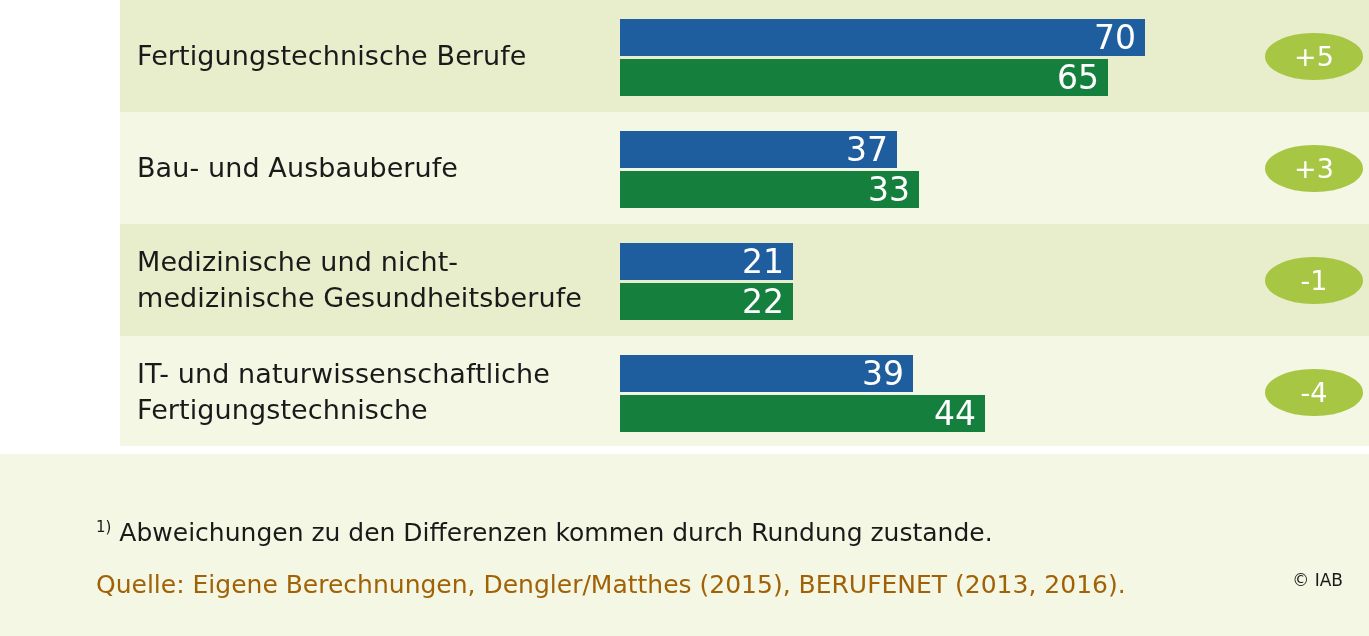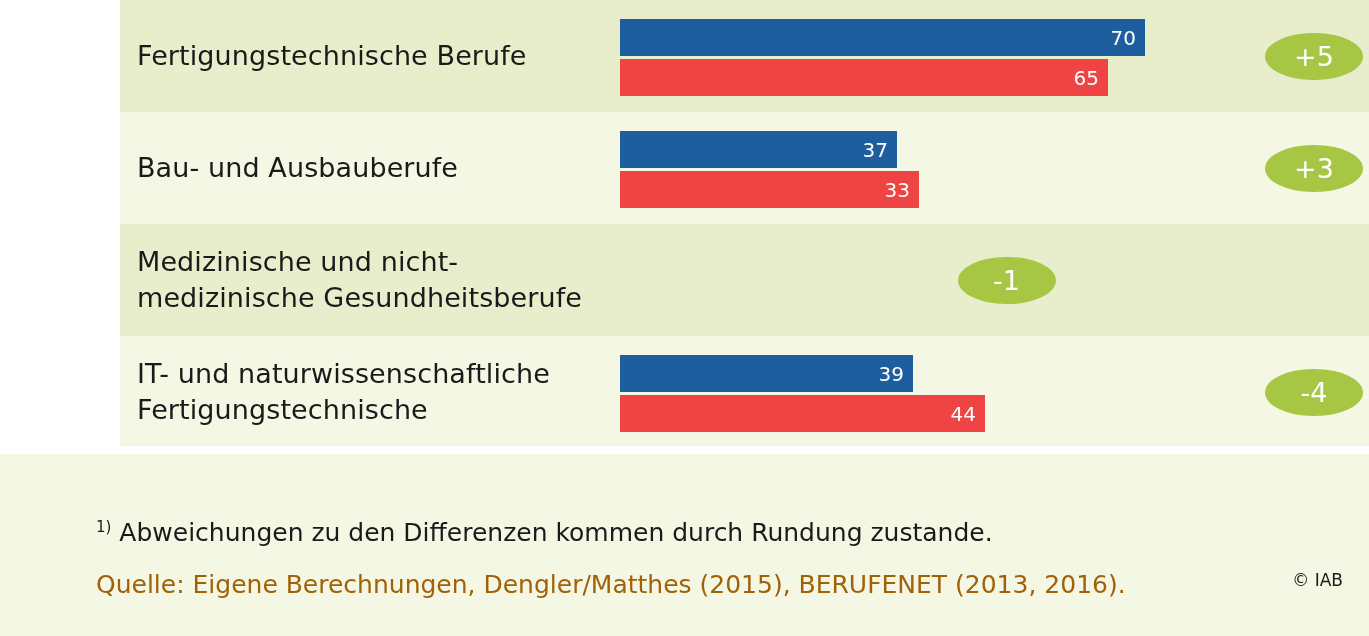--- a/index.html
+++ b/index.html
@@ -58,24 +58,24 @@
     width: 100%;
   }
   .bar {
     position: relative;
     height: 37px;
     display: flex;
     align-items: center;
     justify-content: flex-end;
   }
   .bar.top { background: #1f5e9e; margin-bottom: 3px; }
-  .bar.bottom { background: #ef4444; }
+  .bar.bottom { background: #15803d; }
   .bar .val {
     color: #ffffff;
-    font-size: 20px;
+    font-size: 33px;
     padding-right: 9px;
     line-height: 1;
   }
   .delta-cell {
     flex: 1;
     display: flex;
     align-items: center;
     justify-content: center;
     height: 100%;
   }
@@ -179,20 +179,30 @@
       <div class="delta-cell">
         <div class="delta">+3</div>
       </div>
     </div>
 
     <div class="row band-on row-h-2">
       <div class="label">
         <span class="line">Medizinische und nicht-</span>
         <span class="line">medizinische Gesundheitsberufe</span>
       </div>
+      <div class="bars">
+        <div class="barwrap" style="top:19px;">
+          <div class="bar top" style="width:173px;">
+            <span class="val">21</span>
+          </div>
+          <div class="bar bottom" style="width:173px;">
+            <span class="val">22</span>
+          </div>
+        </div>
+      </div>
       <div class="delta-cell">
         <div class="delta">-1</div>
       </div>
     </div>
 
     <div class="row band-off row-h-2">
       <div class="label">
         <span class="line">IT- und naturwissenschaftliche</span>
         <span class="line">Fertigungstechnische</span>
       </div>

